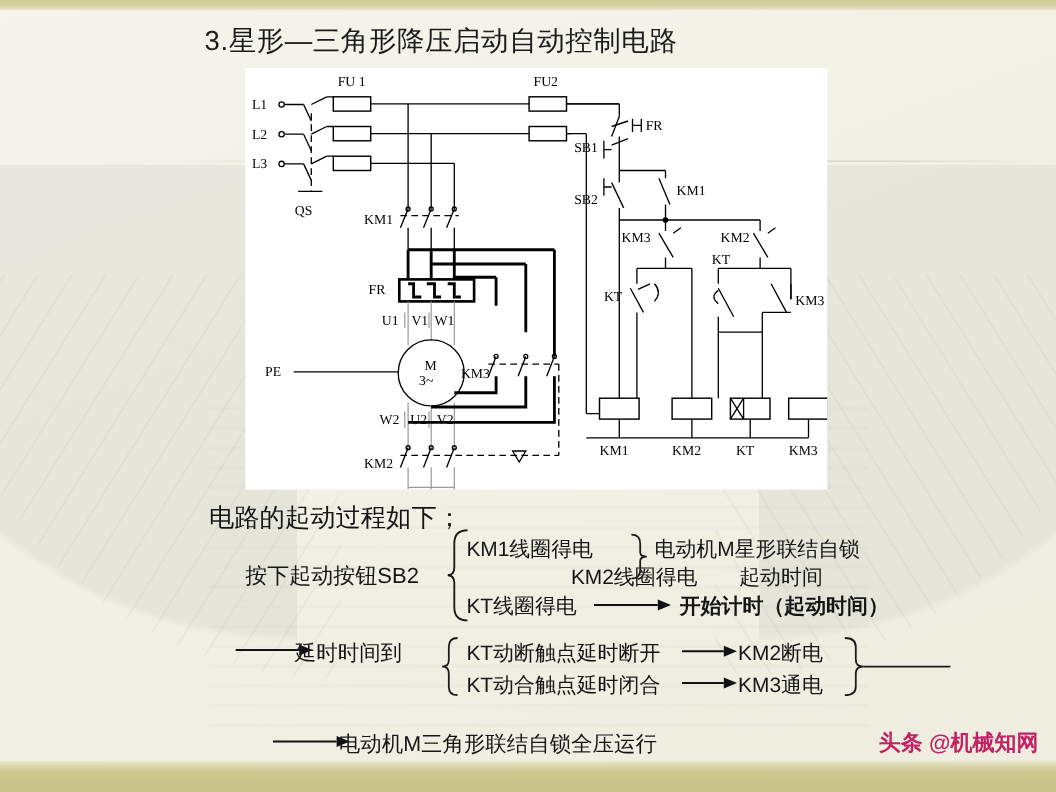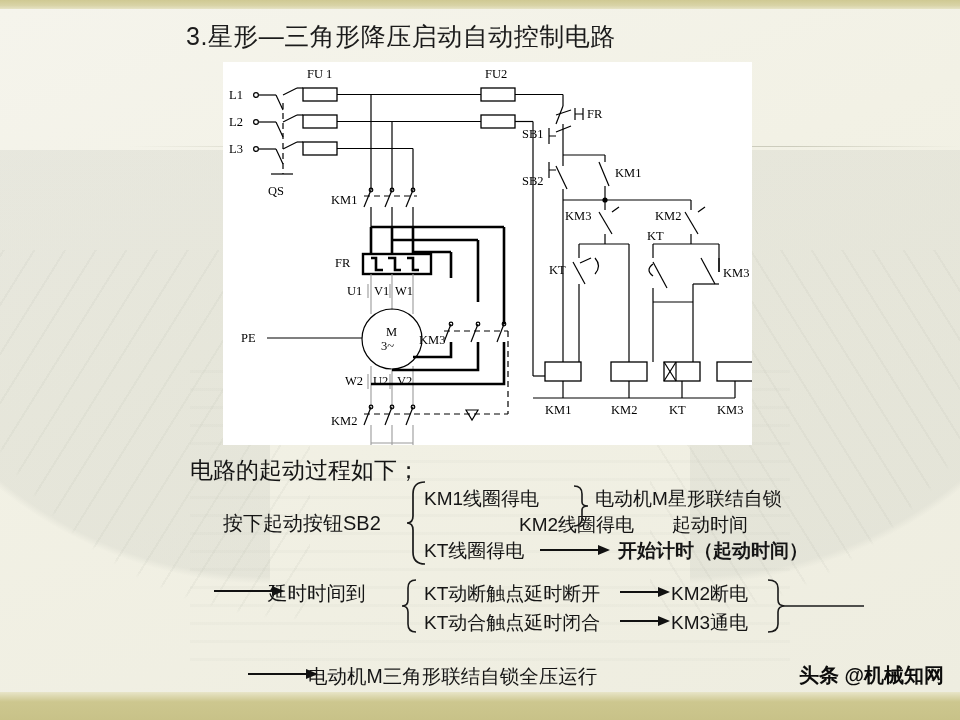--- a/index.html
+++ b/index.html
@@ -62,21 +62,21 @@
   .t-b1{left:424px;top:581px;}
   .t-b2{left:424px;top:610px;}
   .t-b1r{left:671px;top:581px;}
   .t-b2r{left:671px;top:610px;}
   .t-final{left:308px;top:663px;font-size:19.5px;}
 
   
   .ov{position:absolute;pointer-events:none;}
 
   
-  .wm{position:absolute;right:16px;top:662px;font-size:20px;color:#000000;
+  .wm{position:absolute;right:16px;top:662px;font-size:20px;color:#be185d;
     font-weight:bold;white-space:nowrap;opacity:.95;text-align:right;}
 </style>
 </head>
 <body>
 
 <div id="slide">
 
   <div class="paper"></div>
   <div class="fan fan-left"></div>
   <div class="fan fan-left2"></div>

